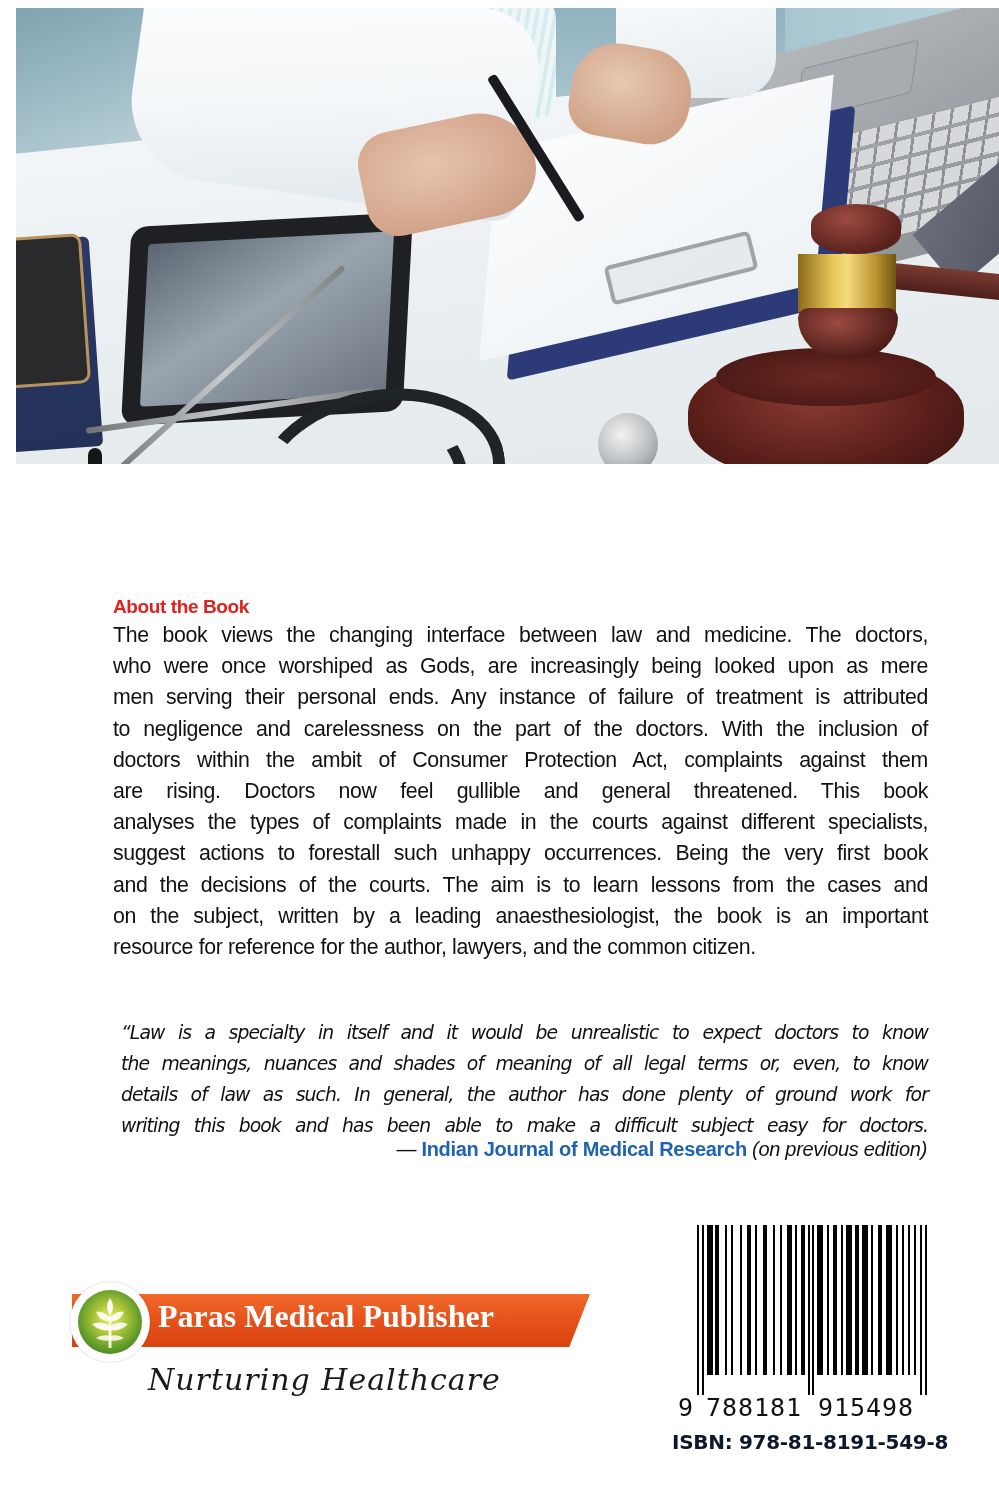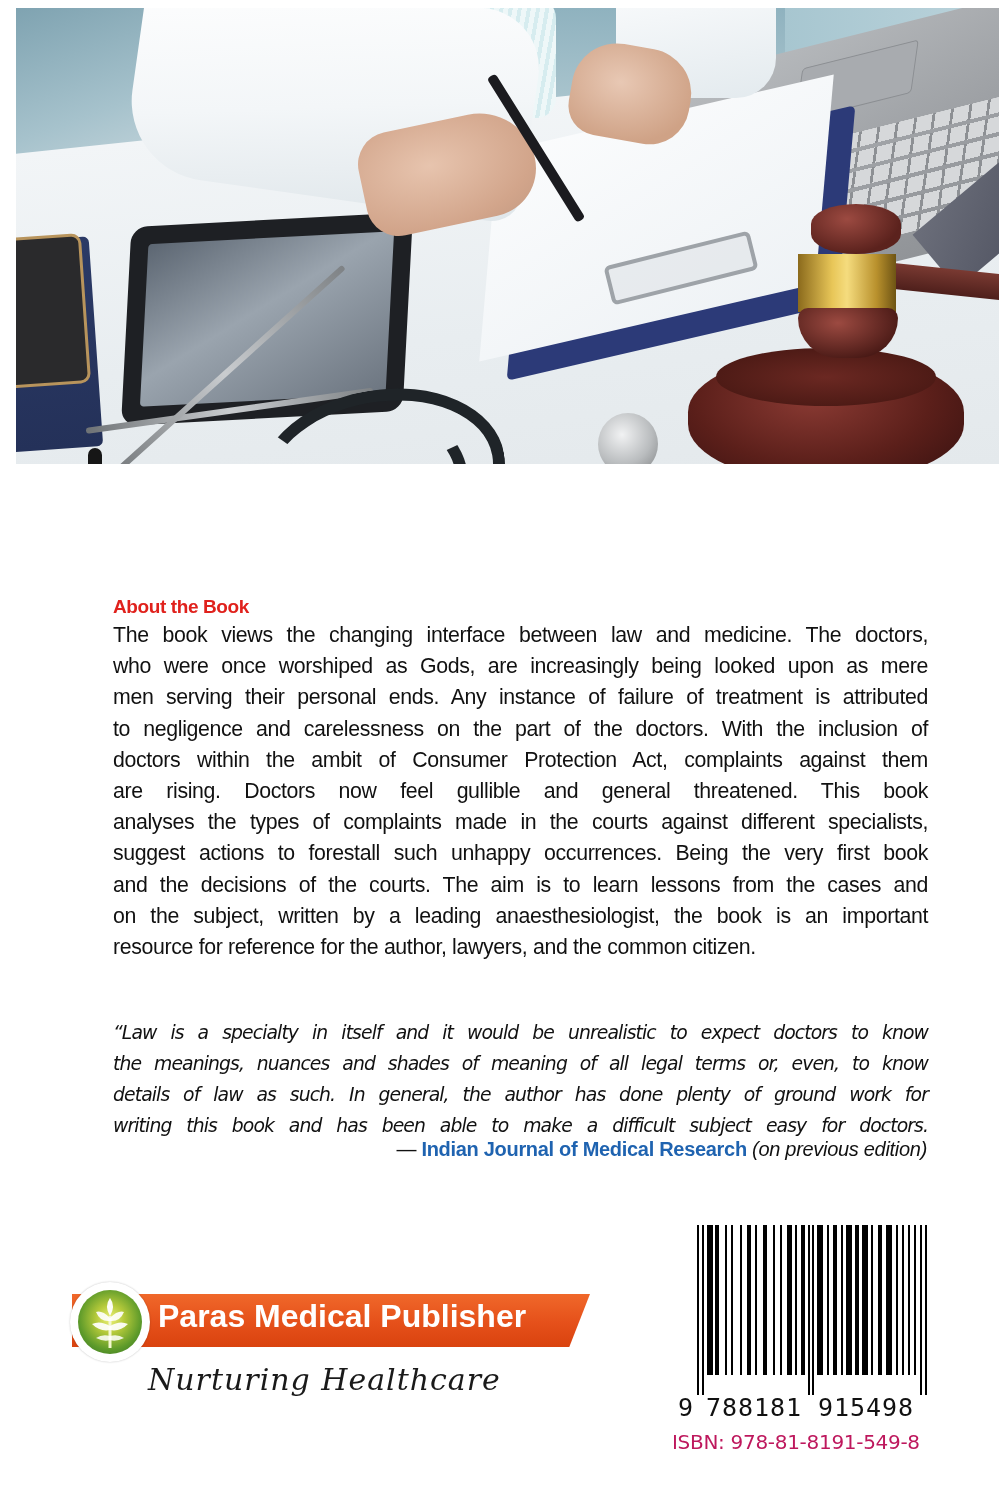--- a/index.html
+++ b/index.html
@@ -98,50 +98,50 @@
     font-size: 19px; font-weight: 700; color: #e0211c; letter-spacing: -0.4px; }
   .about-body { position: absolute; left: 113px; top: 620px; width: 815px;
     font-family: "Liberation Sans", sans-serif; font-size: 21.3px; line-height: 31.2px; color: #111;
     text-align: justify; letter-spacing: -0.35px; }
   .about-body .line { display: block; text-align: justify; text-align-last: justify; white-space: nowrap; }
   .about-body .line.last { text-align-last: left; }
 
   .quote { position: absolute; left: 113px; top: 1017px; width: 815px;
     font-family: "DejaVu Sans", sans-serif; font-style: italic; font-size: 18.8px; line-height: 31px;
     color: #111; letter-spacing: -0.9px; }
-  .quote .line { display: block; white-space: nowrap; text-align: justify; text-align-last: justify; }
+  .quote .line { display: block; white-space: nowrap; text-align: justify; text-align-last: justify; margin-left: 8px; }
   .quote .line.last { text-align-last: left; }
   .attribution { position: absolute; right: 72px; top: 1138px; font-family: "Liberation Sans", sans-serif;
     font-size: 20px; color: #111; white-space: nowrap; letter-spacing: -0.3px; }
   .attribution .dash { font-weight: 400; }
   .attribution .journal { color: #1f63b0; font-weight: 700; }
   .attribution .note { font-style: italic; }
 
   
   .pub-banner { position: absolute; left: 72px; top: 1294px; width: 518px; height: 53px;
     background: linear-gradient(180deg, #f0682a 0%, #e5501a 55%, #d9430f 100%);
     clip-path: polygon(0 0, 100% 0, 96% 100%, 0 100%); }
   .pub-logo-ring { position: absolute; left: 70px; top: 1282px; width: 80px; height: 80px; border-radius: 50%;
     background: #ffffff; box-shadow: 0 0 2px rgba(0,0,0,0.25); }
   .pub-logo-inner { position: absolute; left: 78px; top: 1290px; width: 64px; height: 64px; border-radius: 50%;
     background: radial-gradient(circle at 50% 45%, #eef27a 0%, #b4c93a 30%, #5d9a2a 65%, #2f6b1f 100%); }
   .pub-logo-inner svg { position: absolute; left: 0; top: 0; }
-  .pub-name { position: absolute; left: 158px; top: 1298px; font-family: Liberation Sans, sans-serif;
+  .pub-name { position: absolute; left: 158px; top: 1298px; font-family: Liberation Serif, serif;
     font-weight: 700; font-size: 32px; color: #ffffff; letter-spacing: 0px; white-space: nowrap; }
   .pub-tagline { position: absolute; left: 148px; top: 1362px; font-family: "DejaVu Serif", serif;
     font-style: italic; font-size: 30px; color: #1a1a1a; letter-spacing: 1px; white-space: nowrap; }
 
   
   .barcode { position: absolute; left: 695px; top: 1225px; width: 235px; height: 170px; }
   .barcode svg { display: block; }
   .barcode-digits { position: absolute; left: 678px; top: 1393px; width: 260px; height: 30px;
     font-family: "DejaVu Sans Mono", monospace; font-size: 25px; color: #111; }
   .barcode-digits span { position: absolute; top: 0; }
   .isbn { position: absolute; left: 672px; top: 1430px; font-family: "DejaVu Sans", sans-serif;
-    font-size: 20px; color: #be185d; letter-spacing: -0.3px; white-space: nowrap; }
+    font-size: 20px; color: #0f172a; letter-spacing: -0.3px; white-space: nowrap; font-weight: bold; }
 </style>
 </head>
 <body>
 
 <div class="photo">
   <div class="bg-window"></div>
   <div class="bg-window-r"></div>
   <div class="desk"></div>
 
   <div class="notebook"></div>

